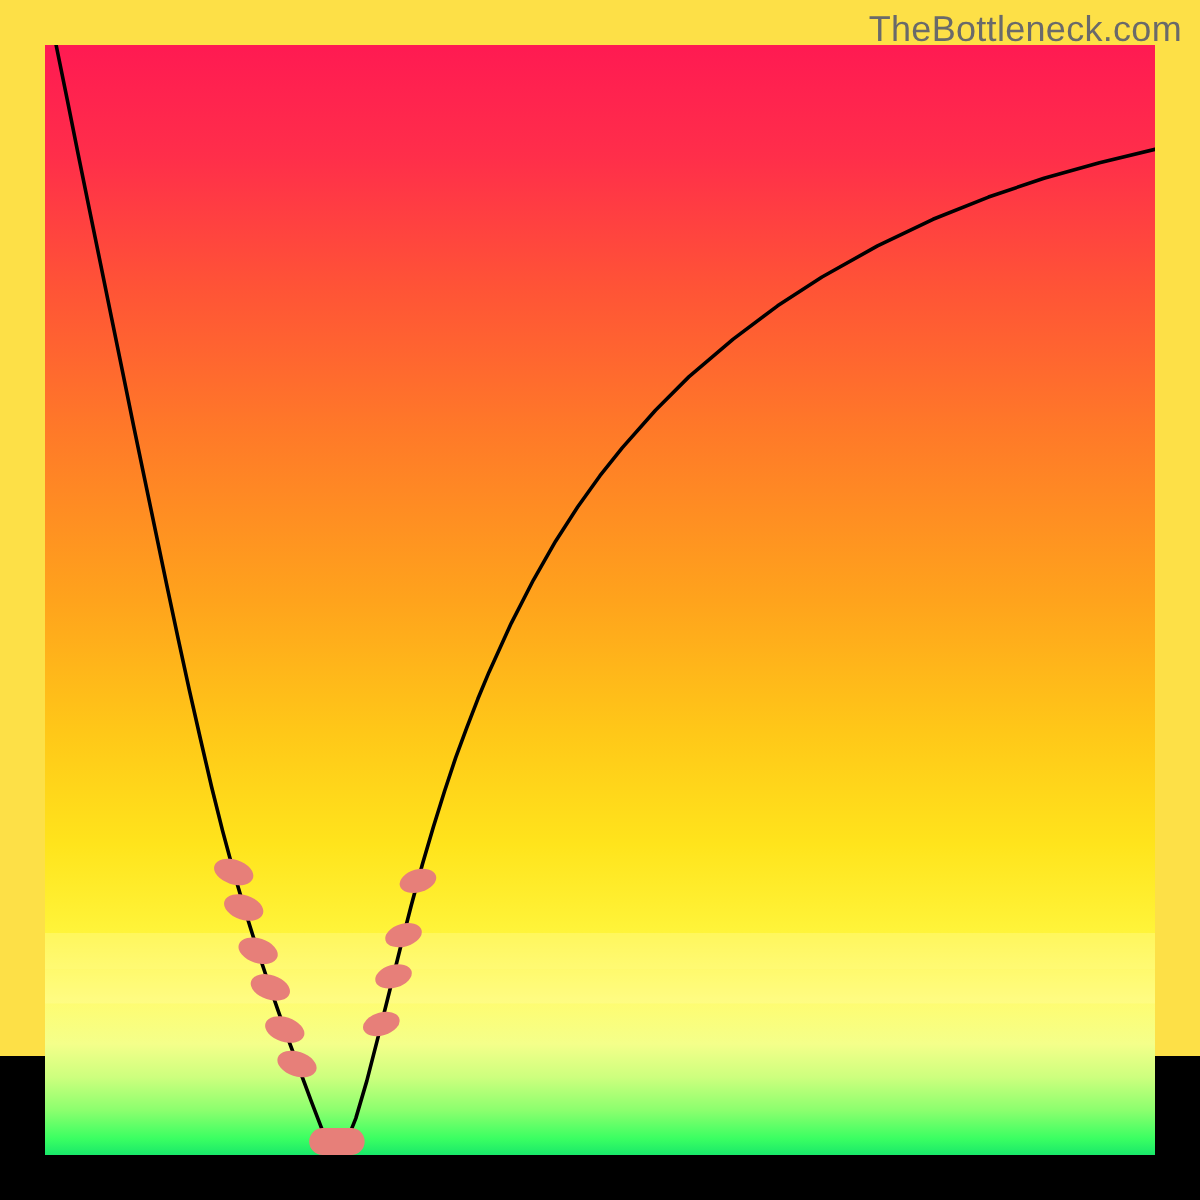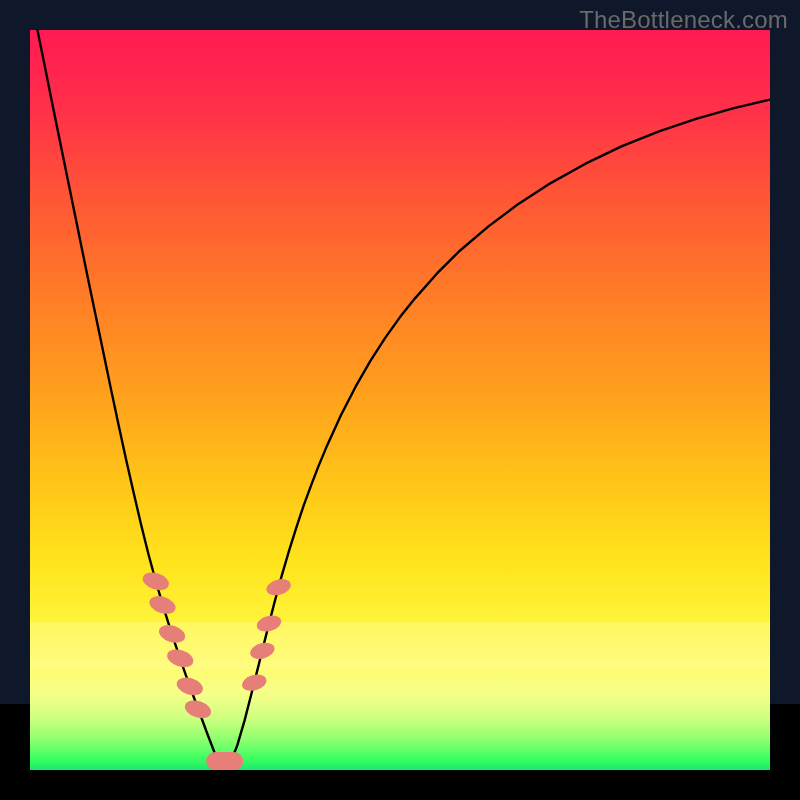--- a/index.html
+++ b/index.html
@@ -10,21 +10,21 @@
     overflow: hidden;
     background: #000;
     font-family: Arial, Helvetica, sans-serif;
   }
   .frame {
     position: absolute;
     left: 0;
     top: 0;
     width: 800px;
     height: 704px;
-    background: #0f172a;
+    background: #fde047;
   }
   .plot {
     position: absolute;
     left: 30px;
     top: 30px;
     width: 740px;
     height: 740px;
     overflow: hidden;
   }
   .gradient {

